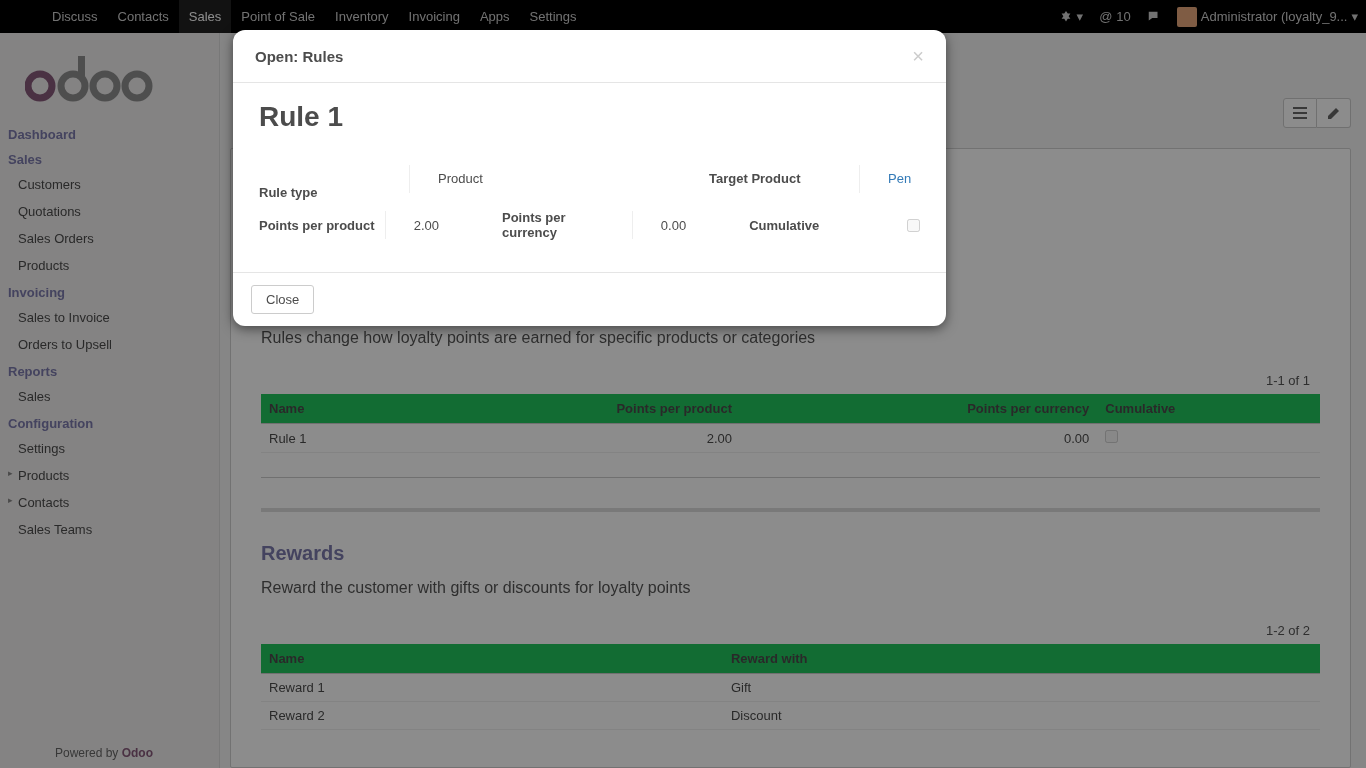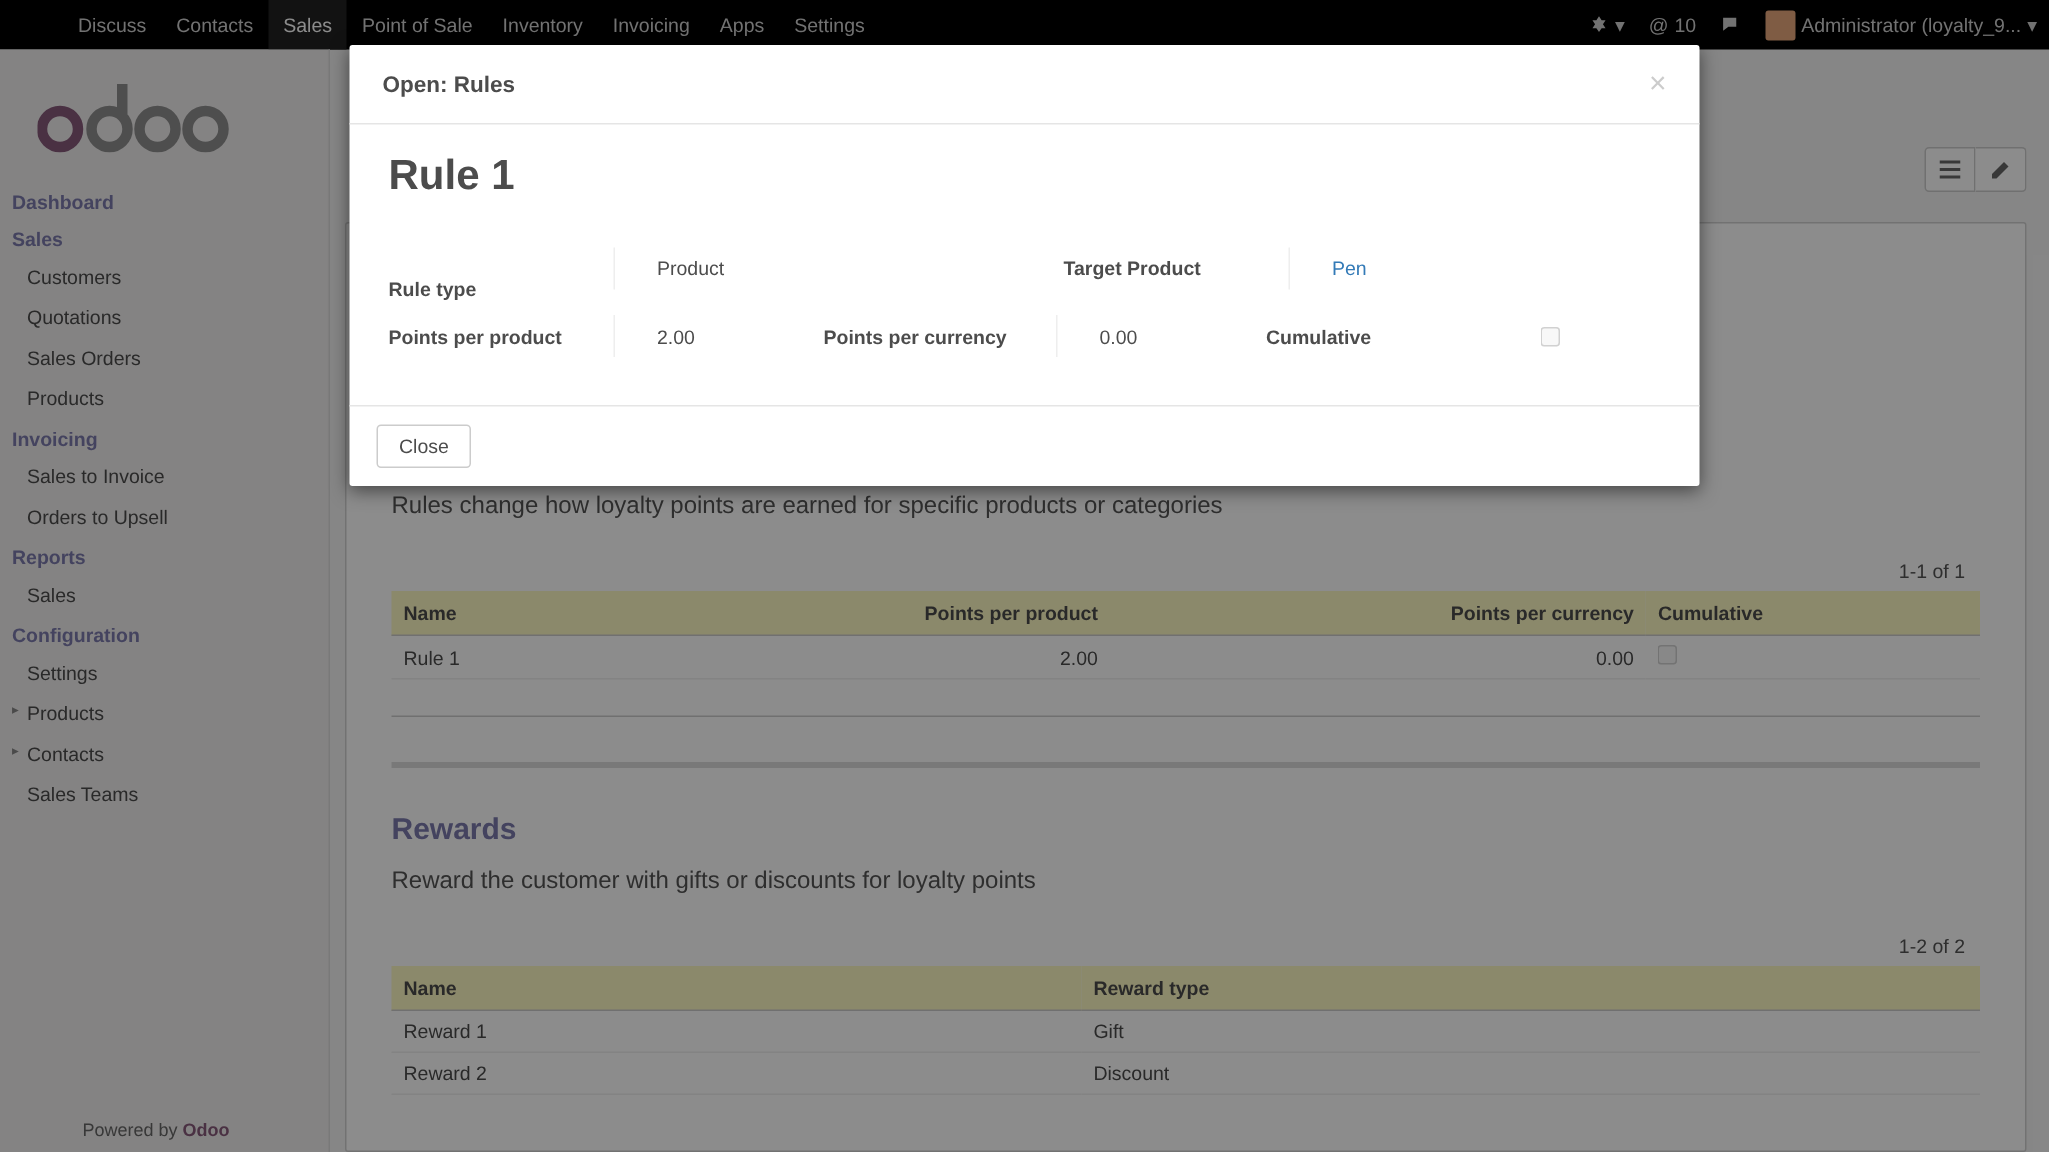--- a/index.html
+++ b/index.html
@@ -32,31 +32,31 @@
 .view-btn:first-child { border-radius: 3px 0 0 3px; }
 .view-btn:last-child { border-radius: 0 3px 3px 0; border-left: none; }
 .view-btn svg { width: 14px; height: 14px; fill: #666; }
 
 
 .formbg { position: absolute; left: 10px; right: 15px; top: 115px; bottom: 0; background: #fff; border: 1px solid #d0d0d0; border-radius: 2px; overflow-y: auto; padding: 0; }
 .formbg .inner { padding: 20px 30px; margin-top: 160px; }
 .formbg .desc { color: #555; font-size: 16px; margin-bottom: 20px; }
 .formbg .pager { text-align: right; padding: 6px 10px; color: #555; font-size: 13px; }
 .formbg table { width: 100%; border-collapse: collapse; }
-.formbg th { background: #fef9c3; text-align: left; padding: 7px 8px; font-weight: bold; color: #4c4c4c; border-bottom: 1px solid #ccc; }
+.formbg th { background: #22c55e; text-align: left; padding: 7px 8px; font-weight: bold; color: #4c4c4c; border-bottom: 1px solid #ccc; }
 .formbg td { padding: 6px 8px; border-bottom: 1px solid #eee; color: #4c4c4c; }
 .formbg hr.sep { border: none; border-top: 4px solid #ddd; margin: 30px 0; }
 .formbg h2 { color: #7c7bad; font-size: 20px; font-weight: bold; margin: 3px 0 14px; }
 .formbg .num { text-align: right; }
 
 
 .overlay { position: absolute; inset: 0; background: rgba(0,0,0,0.45); z-index: 100; }
 
 
-.modal { position: absolute; top: 30px; left: 233px; width: 900px; background: #fff; border-radius: 2px; box-shadow: 0 3px 12px rgba(0,0,0,0.5); z-index: 200; }
+.modal { position: absolute; top: 30px; left: 233px; width: 713px; background: #fff; border-radius: 12px; box-shadow: 0 3px 12px rgba(0,0,0,0.5); z-index: 200; }
 .modal-header { padding: 16px 22px; border-bottom: 1px solid #e5e5e5; display: flex; justify-content: space-between; align-items: center; }
 .modal-header h4 { font-size: 15px; font-weight: bold; color: #4c4c4c; }
 .modal-header .close-x { color: #ccc; font-size: 20px; cursor: pointer; line-height: 1; }
 
 .modal-body { padding: 18px 26px 22px; }
 .modal-body h1 { font-size: 28px; font-weight: bold; color: #4c4c4c; margin-bottom: 24px; }
 .form-row { display: flex; width: 100%; margin-bottom: 10px; }
 .fcell { display: flex; align-items: center; }
 .flabel { font-weight: bold; color: #4c4c4c; font-size: 13px; padding-right: 10px; }
 .fval { color: #4c4c4c; font-size: 13px; border-left: 1px solid #eee; padding-left: 28px; height: 28px; display: flex; align-items: center; }
@@ -179,21 +179,21 @@
         <div style="border-bottom:1px solid #ccc; margin-top:24px;"></div>
 
         <hr class="sep">
         <h2>Rewards</h2>
         <div class="desc">Reward the customer with gifts or discounts for loyalty points</div>
         <div class="pager">1-2 of 2</div>
         <table>
           <thead>
               <tr>
             <th>Name</th>
-            <th>Reward type</th>
+            <th>Reward with</th>
           </tr>
             </thead>
           <tbody id="rewards-body">
               <tr>
                 <td>Reward 1</td>
                 <td>Gift</td>
               </tr>
               <tr>
                 <td>Reward 2</td>
                 <td>Discount</td>

